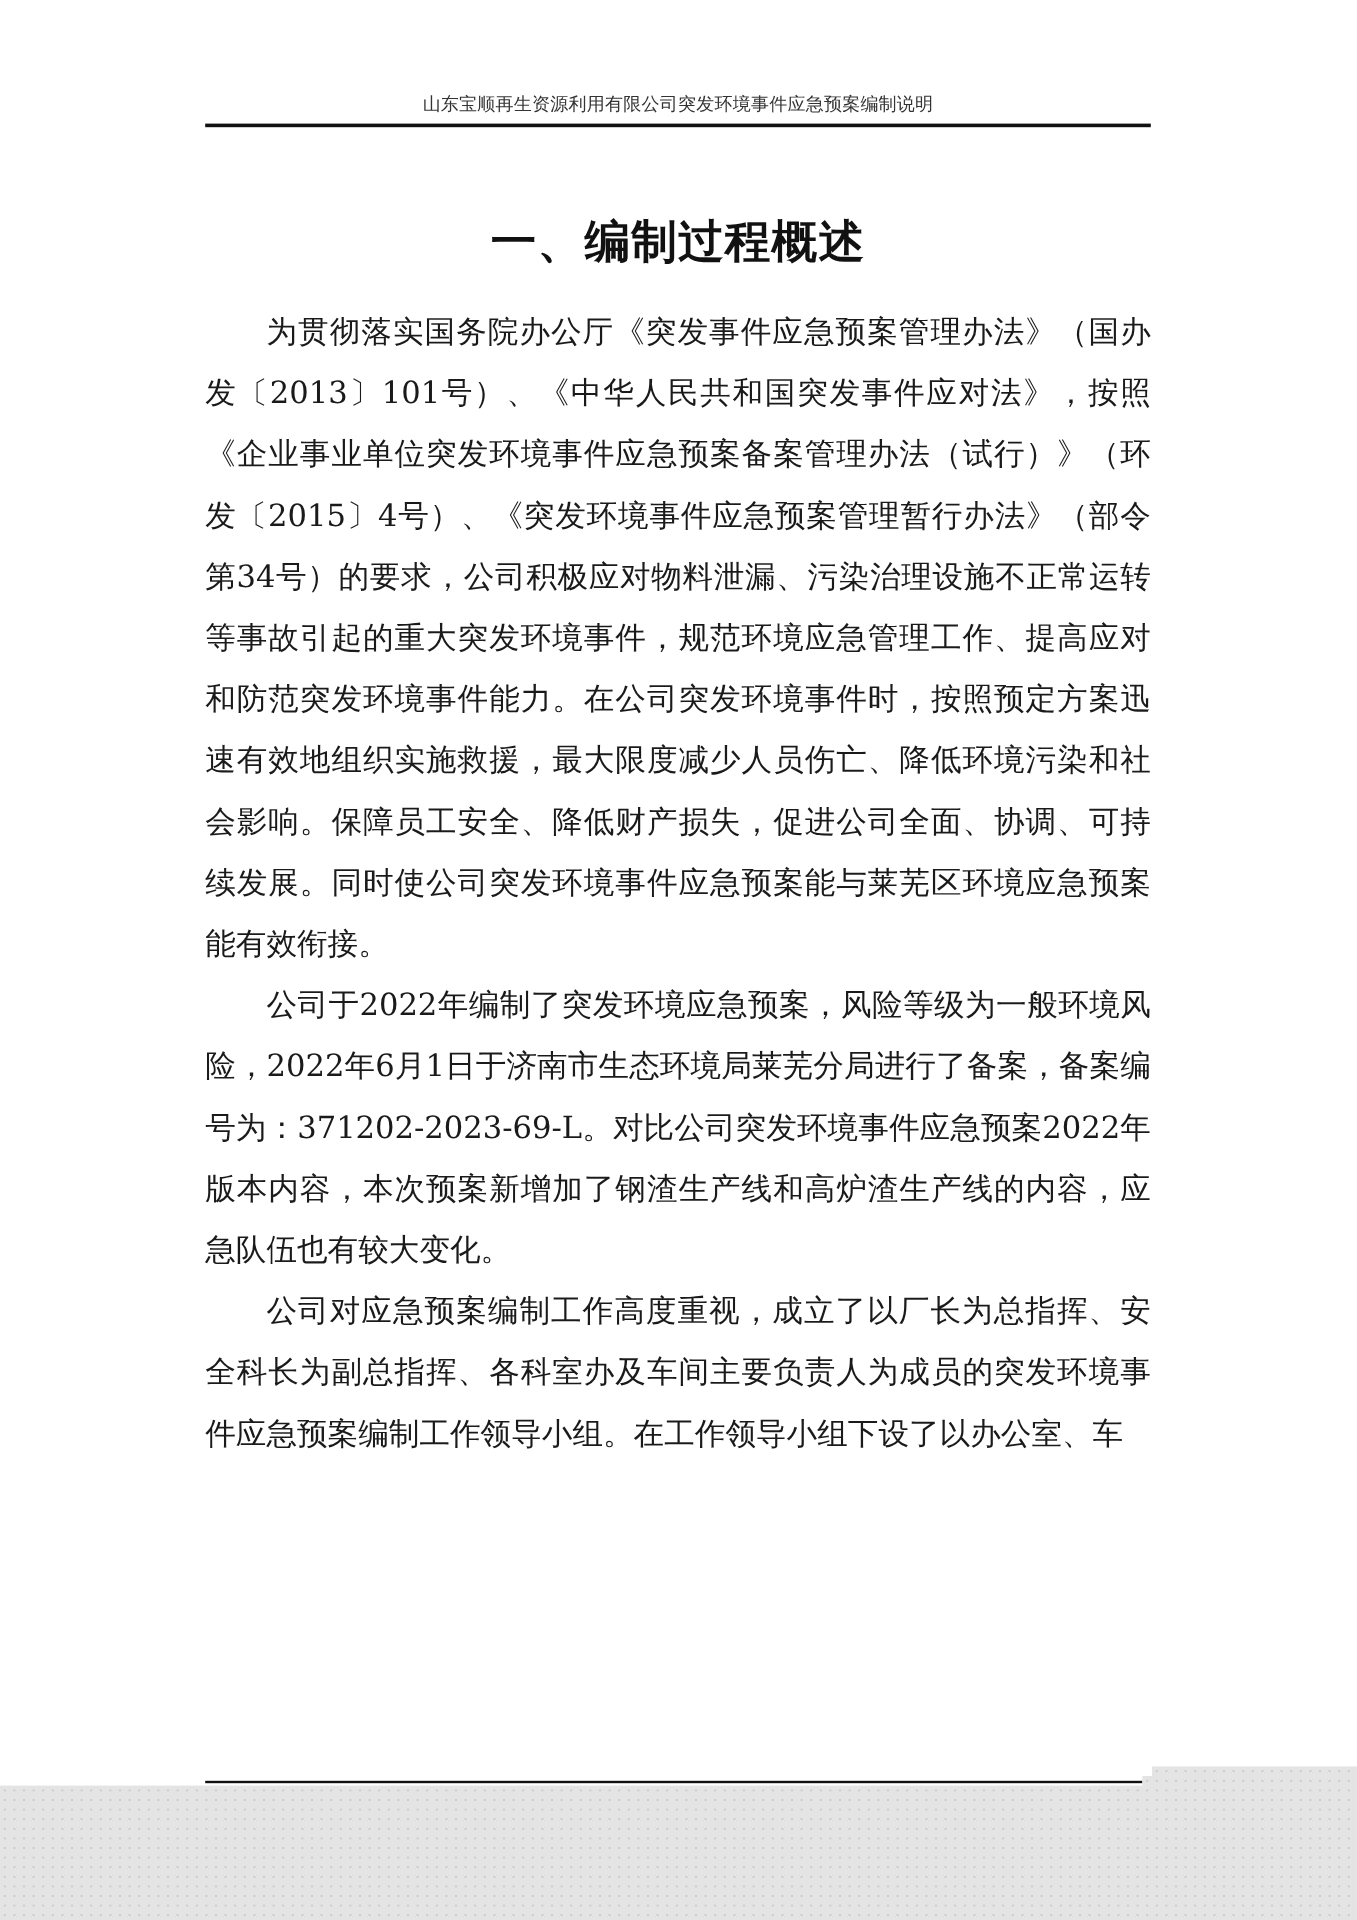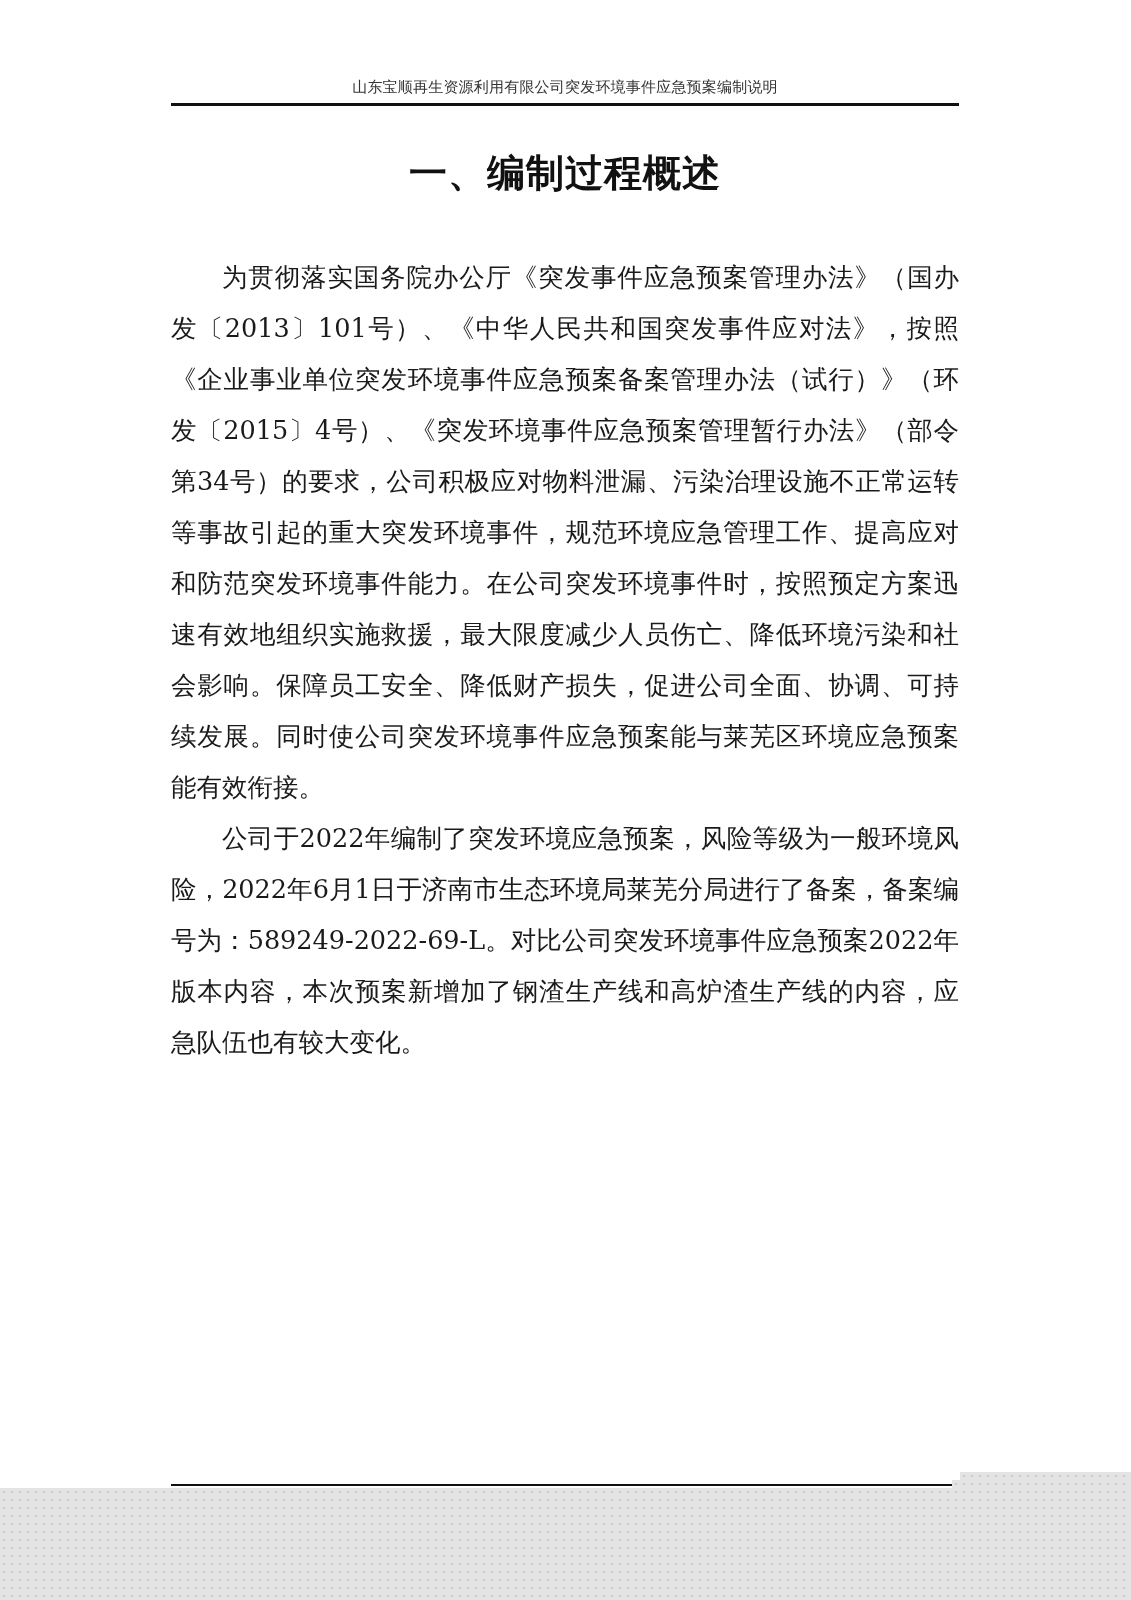--- a/index.html
+++ b/index.html
@@ -38,21 +38,21 @@
       position: absolute;
       left: 171px;
       top: 103px;
       width: 788px;
       height: 3px;
       background: #111;
     }
     .title {
       position: absolute;
       left: 171px;
-      top: 148px;
+      top: 176px;
       width: 788px;
       text-align: center;
       font-family: "DejaVu Sans", "Liberation Sans", sans-serif;
       font-weight: bold;
       font-size: 38px;
       letter-spacing: 1px;
       color: #111;
     }
     .body-text {
       position: absolute;
@@ -106,21 +106,22 @@
 <body>
 
 <div class="page">
   <div class="running-header">山东宝顺再生资源利用有限公司突发环境事件应急预案编制说明</div>
   <div class="header-rule"></div>
 
   <div class="title">一、编制过程概述</div>
 
   <div class="body-text">
     <p class="para">为贯彻落实国务院办公厅《突发事件应急预案管理办法》（国办发〔2013〕101号）、《中华人民共和国突发事件应对法》，按照《企业事业单位突发环境事件应急预案备案管理办法（试行）》（环发〔2015〕4号）、《突发环境事件应急预案管理暂行办法》（部令第34号）的要求，公司积极应对物料泄漏、污染治理设施不正常运转等事故引起的重大突发环境事件，规范环境应急管理工作、提高应对和防范突发环境事件能力。在公司突发环境事件时，按照预定方案迅速有效地组织实施救援，最大限度减少人员伤亡、降低环境污染和社会影响。保障员工安全、降低财产损失，促进公司全面、协调、可持续发展。同时使公司突发环境事件应急预案能与莱芜区环境应急预案能有效衔接。</p>
-    <p class="para">公司于2022年编制了突发环境应急预案，风险等级为一般环境风险，2022年6月1日于济南市生态环境局莱芜分局进行了备案，备案编号为：589249-2022-69-L。对比公司突发环境事件应急预案2022年版本内容，本次预案新增加了钢渣生产线和高炉渣生产线的内容，应急队伍也有较大变化。</p>
+    <p class="para">公司于2022年编制了突发环境应急预案，风险等级为一般环境风险，2022年6月1日于济南市生态环境局莱芜分局进行了备案，备案编号为：371202-2023-69-L。对比公司突发环境事件应急预案2022年版本内容，本次预案新增加了钢渣生产线和高炉渣生产线的内容，应急队伍也有较大变化。</p>
+    <p class="para">公司对应急预案编制工作高度重视，成立了以厂长为总指挥、安全科长为副总指挥、各科室办及车间主要负责人为成员的突发环境事件应急预案编制工作领导小组。在工作领导小组下设了以办公室、车</p>
   </div>
 
   <div class="footer-rule"></div>
 
   <div class="backdrop backdrop-left"></div>
   <div class="backdrop backdrop-step"></div>
   <div class="backdrop backdrop-right"></div>
 </div>
 
 </body></html>

